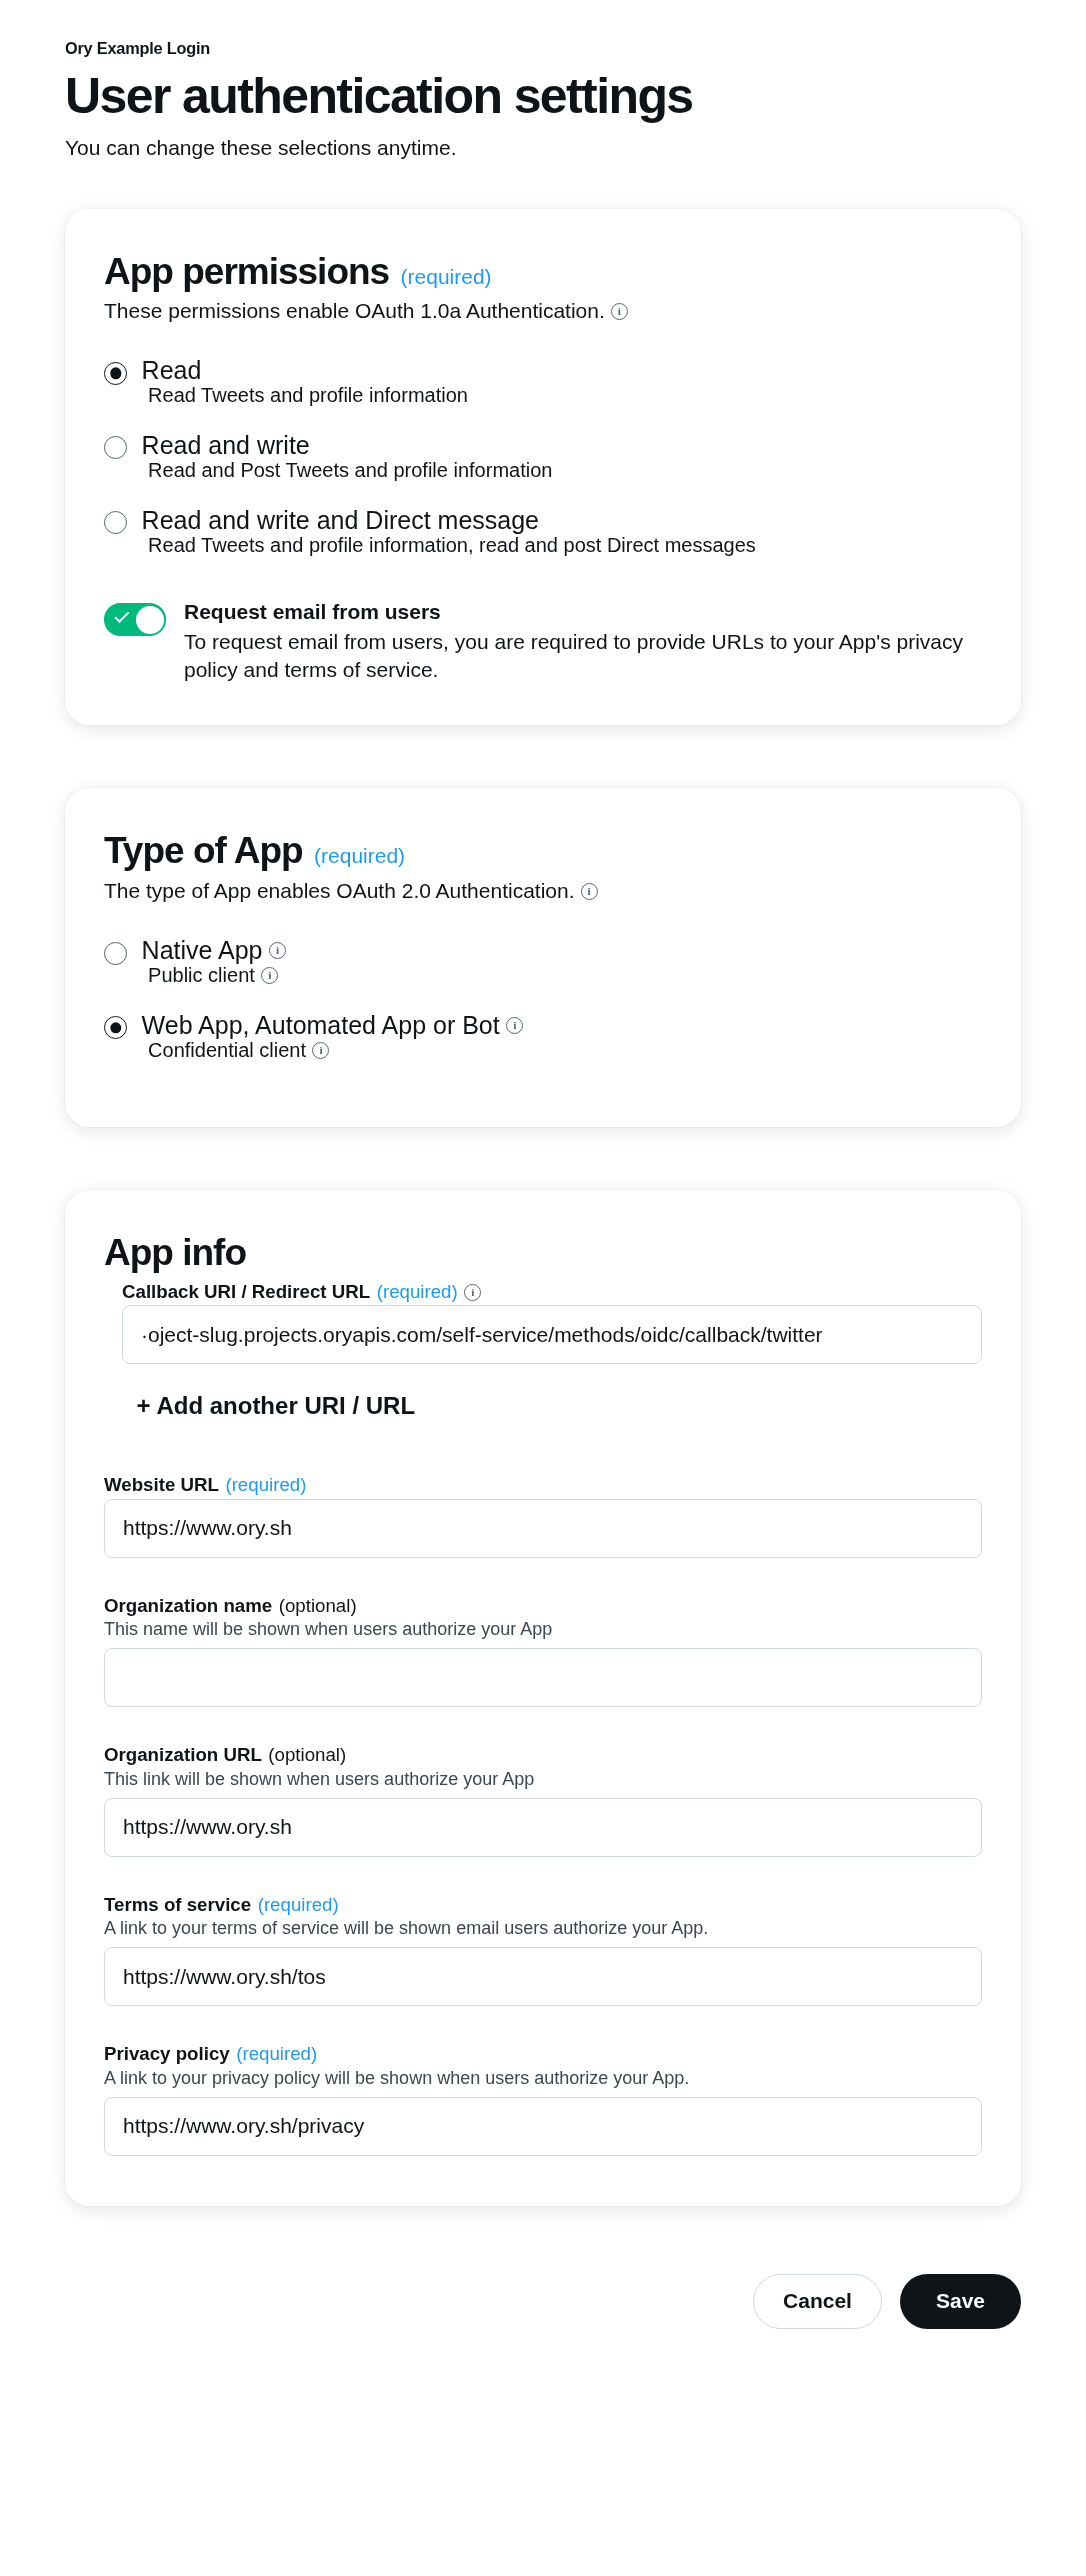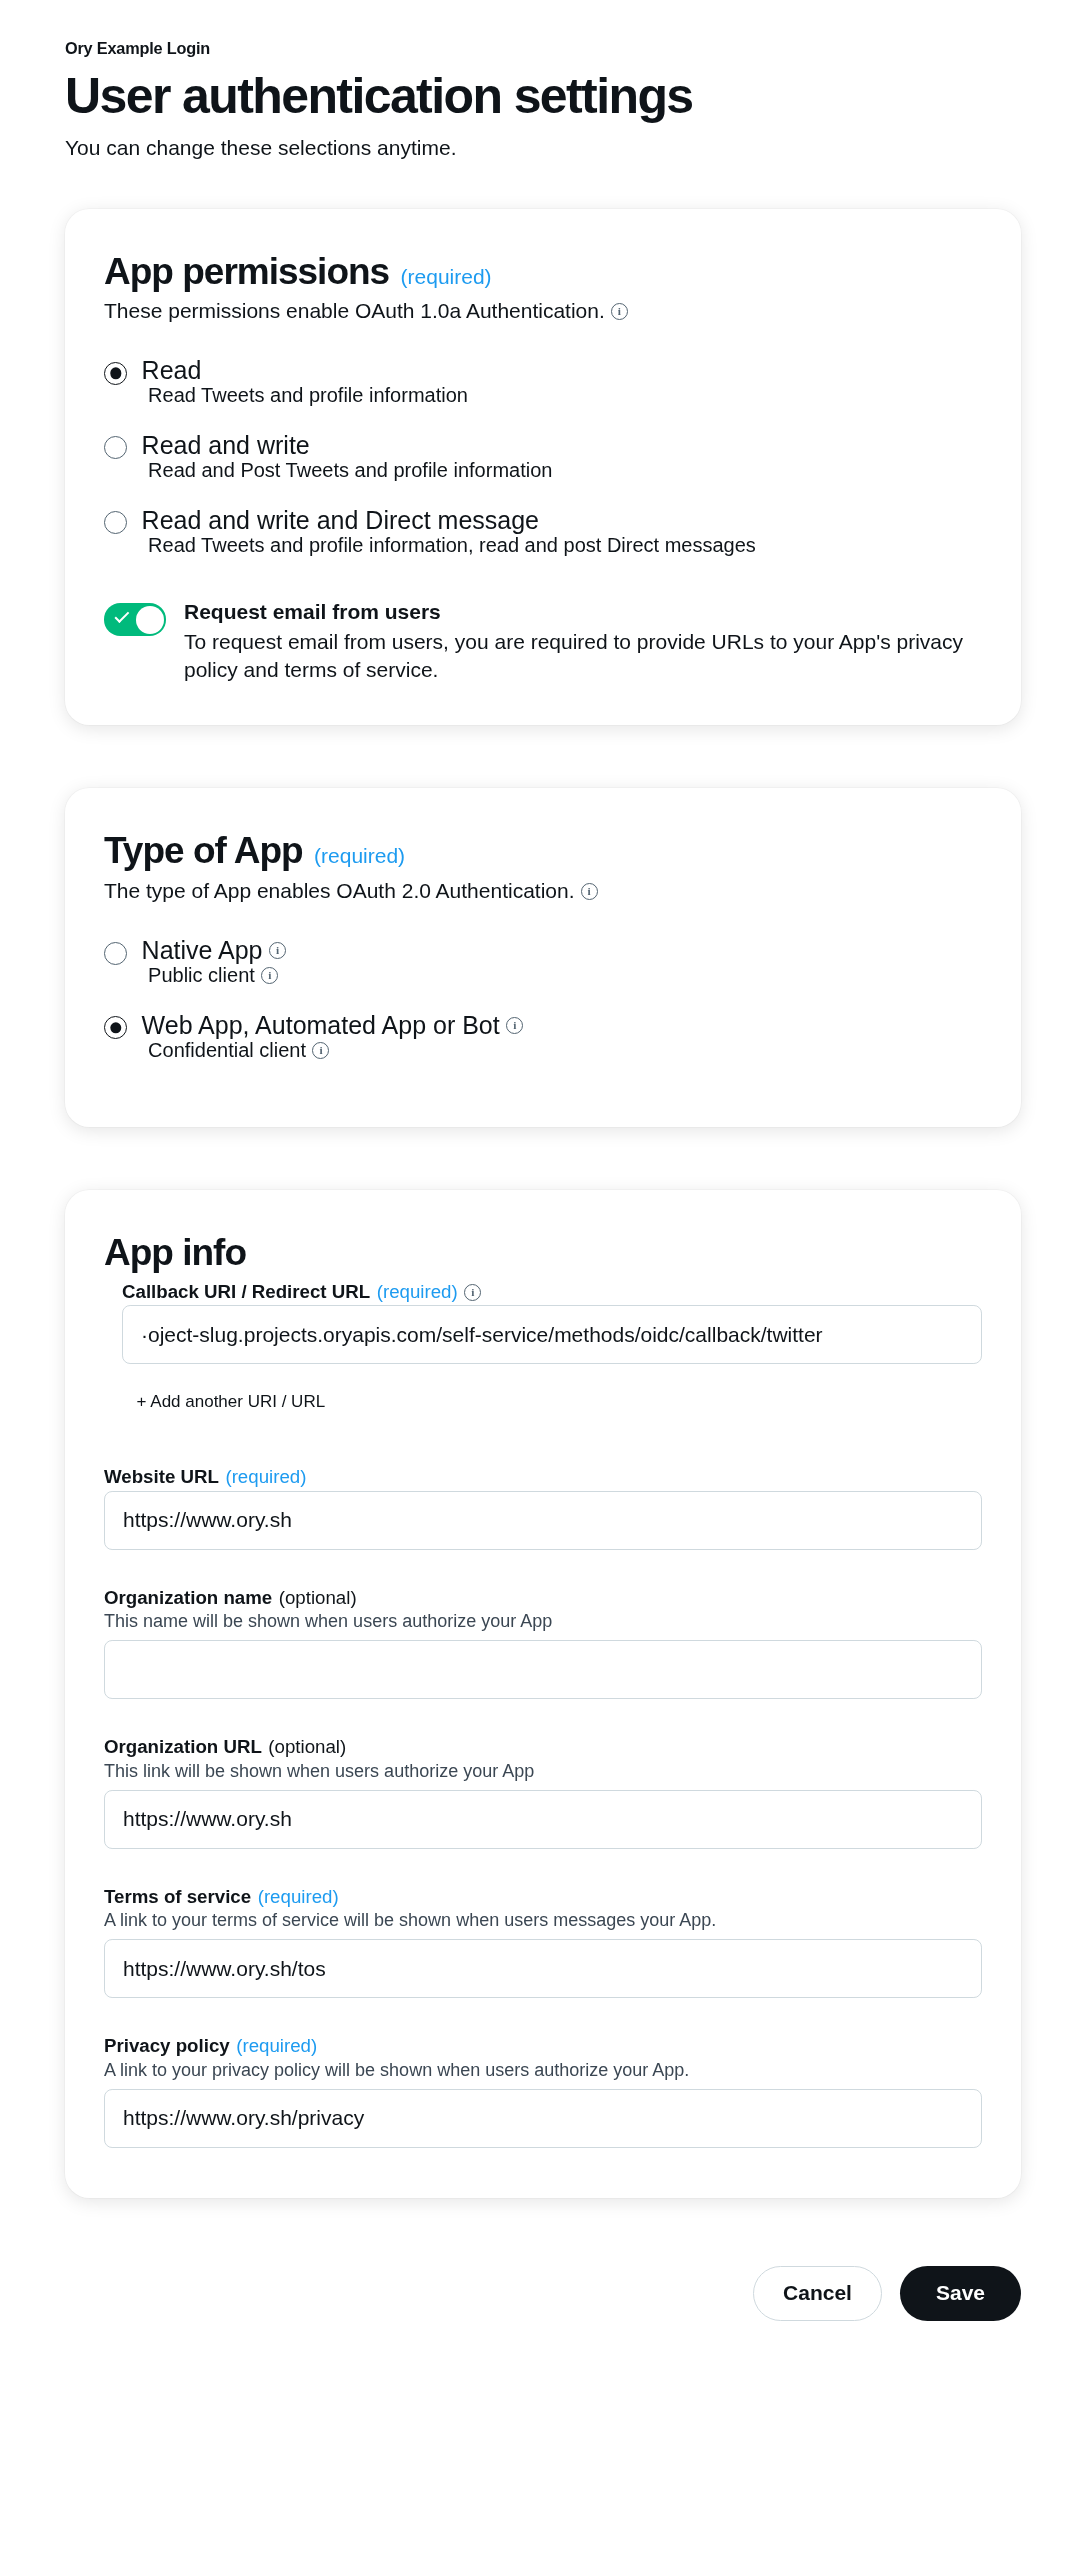--- a/index.html
+++ b/index.html
@@ -211,22 +211,22 @@
     border-radius: 8.1px;
     padding: 4px 18px;
     font-size: 21px;
     font-family: "Liberation Sans", sans-serif;
     color: #0f1419;
     background: #fff;
     outline: none;
   }
   .text-input::placeholder { color: #8b98a5; }
   .add-uri {
-    font-size: 17px;
-    font-weight: normal;
+    font-size: 24px;
+    font-weight: bold;
     margin: 28px 0 54px 14.6px;
     display: inline-block;
     cursor: pointer;
   }
   .callback-wrap { padding-left: 18px; padding-right: 0; }
 
   
   .actions {
     display: flex;
     justify-content: flex-end;
@@ -390,21 +390,21 @@
       </div>
       <div class="field-help">This link will be shown when users authorize your App</div>
       <input class="text-input" type="text" value="https://www.ory.sh" style="">
     </div>
 
     <div class="field">
       <div class="field-label">
         <span>Terms of service</span>
         <span class="req">(required)</span>
       </div>
-      <div class="field-help">A link to your terms of service will be shown when users messages your App.</div>
+      <div class="field-help">A link to your terms of service will be shown email users authorize your App.</div>
       <input class="text-input" type="text" value="https://www.ory.sh/tos" style="">
     </div>
 
     <div class="field" style="margin-bottom:8.1px;">
       <div class="field-label">
         <span>Privacy policy</span>
         <span class="req">(required)</span>
       </div>
       <div class="field-help">A link to your privacy policy will be shown when users authorize your App.</div>
       <input class="text-input" type="text" value="https://www.ory.sh/privacy" style="">

